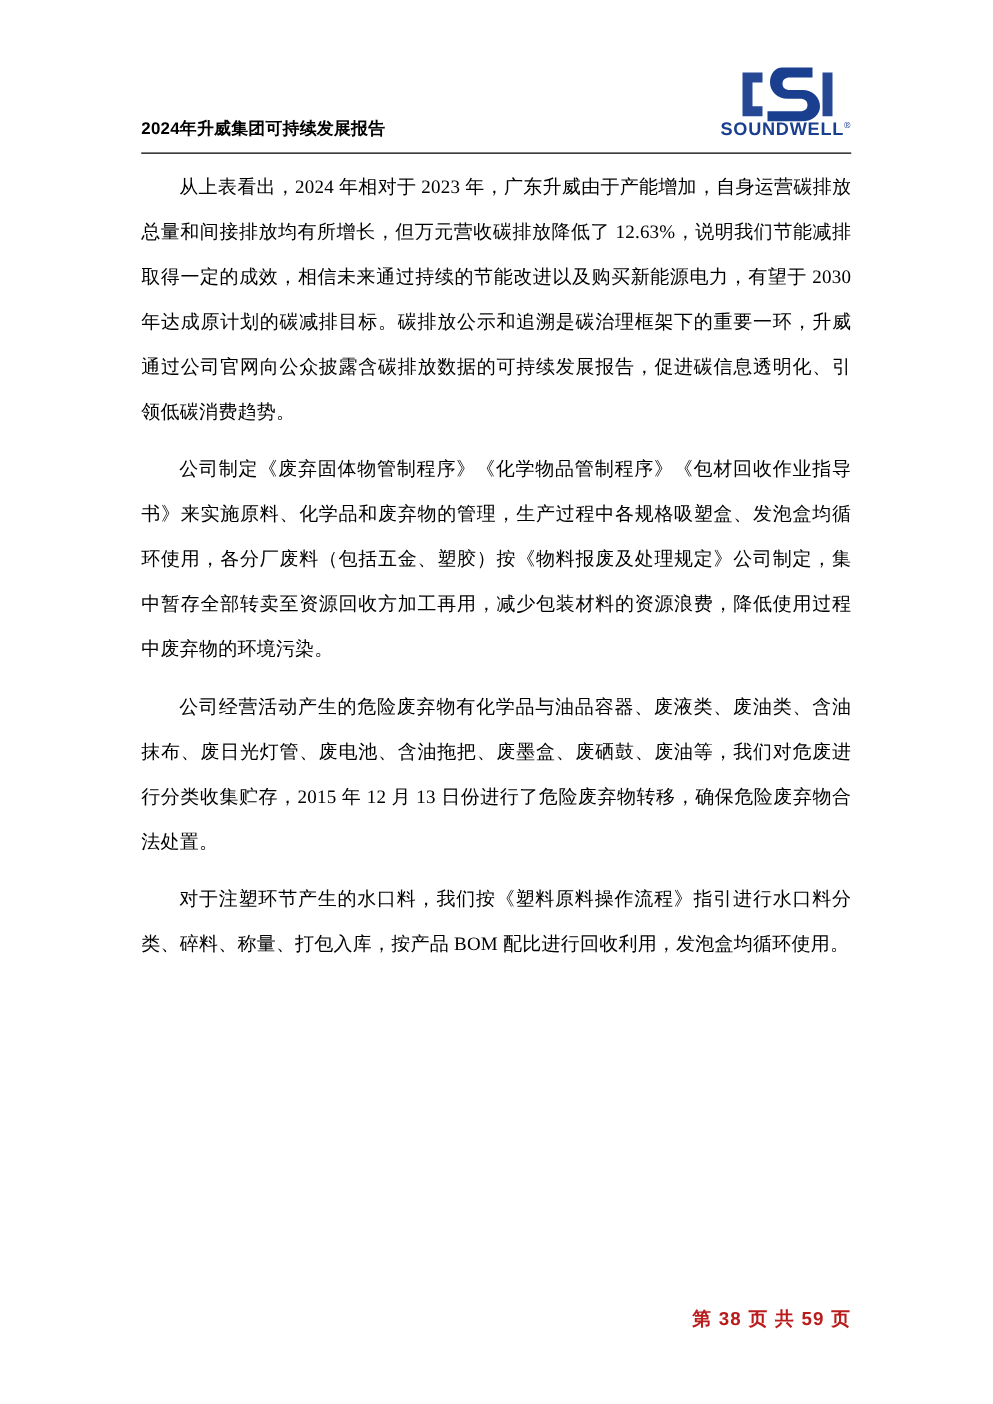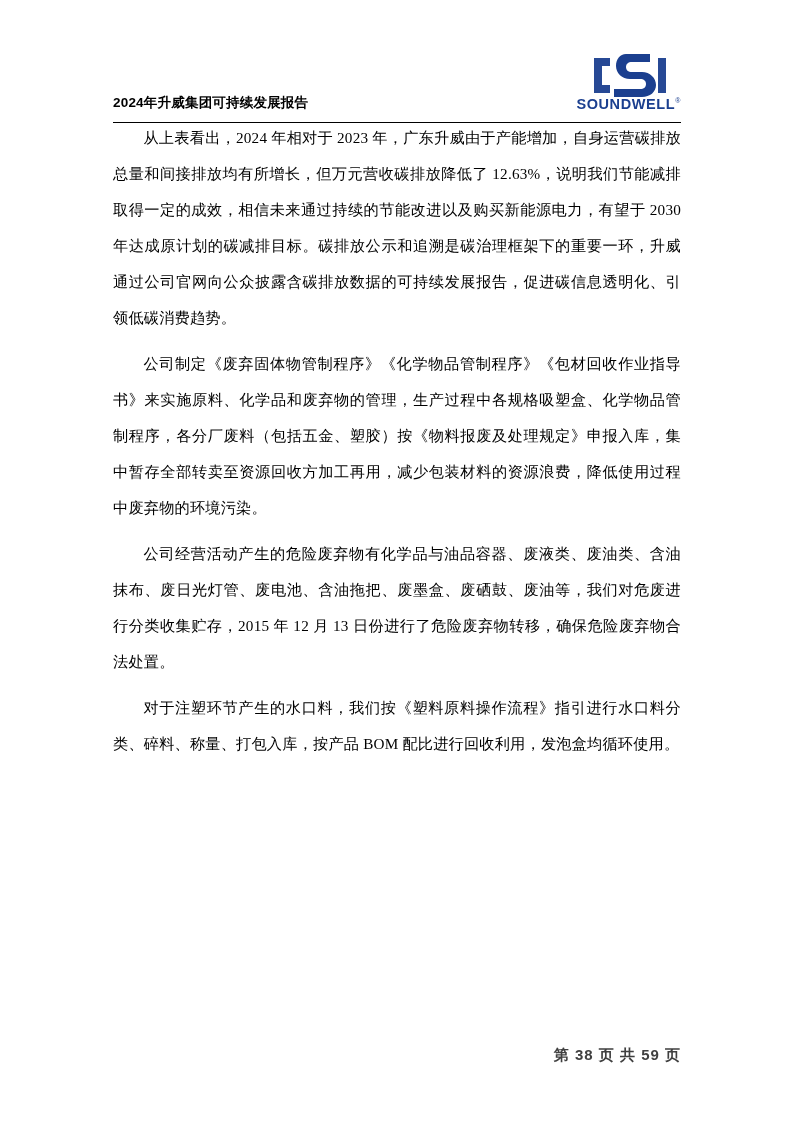--- a/index.html
+++ b/index.html
@@ -76,21 +76,21 @@
     top: 122px;
     left: 113px;
     width: 568px;
     height: 0;
     border-top: 1.6px solid #000;
   }
 
   
   .content {
     position: absolute;
-    top: 120px;
+    top: 132px;
     left: 113px;
     width: 568px;
   }
   p.para {
     margin: 0 0 0 0;
     font-size: 15.2px;
     line-height: 36px;
     text-align: justify;
     text-justify: inter-ideograph;
     text-indent: 2em;
@@ -112,21 +112,21 @@
   .footer {
     position: absolute;
     left: 113px;
     width: 568px;
     top: 1046px;
     text-align: right;
     font-family: "Liberation Sans", sans-serif;
     font-weight: bold;
     font-size: 15px;
     letter-spacing: 1px;
-    color: #404040;
+    color: #b91c1c;
   }
 </style>
 </head>
 <body>
 
 <div class="page">
 
   <div class="header">
     <div class="header-title">2024年升威集团可持续发展报告</div>
 
@@ -145,21 +145,21 @@
       </div>
     </div>
   </div>
   <div class="header-rule"></div>
 
   <div class="content">
 
     <p class="para">从上表看出，2024 年相对于 2023 年，广东升威由于产能增加，自身运营碳排放总量和间接排放均有所增长，但万元营收碳排放降低了 12.63%，说明我们节能减排取得一定的成效，相信未来通过持续的节能改进以及购买新能源电力，有望于 2030 年达成原计划的碳减排目标。碳排放公示和追溯是碳治理框架下的重要一环，升威通过公司官网向公众披露含碳排放数据的可持续发展报告，促进碳信息透明化、引领低碳消费趋势。</p>
 
 
-    <p class="para">公司制定《废弃固体物管制程序》《化学物品管制程序》《包材回收作业指导书》来实施原料、化学品和废弃物的管理，生产过程中各规格吸塑盒、化学物品管制程序，各分厂废料（包括五金、塑胶）按《物料报废及处理规定》申报入库，集中暂存全部转卖至资源回收方加工再用，减少包装材料的资源浪费，降低使用过程中废弃物的环境污染。</p>
+    <p class="para">公司制定《废弃固体物管制程序》《化学物品管制程序》《包材回收作业指导书》来实施原料、化学品和废弃物的管理，生产过程中各规格吸塑盒、发泡盒均循环使用，各分厂废料（包括五金、塑胶）按《物料报废及处理规定》公司制定，集中暂存全部转卖至资源回收方加工再用，减少包装材料的资源浪费，降低使用过程中废弃物的环境污染。</p>
     <p class="para">公司经营活动产生的危险废弃物有化学品与油品容器、废液类、废油类、含油抹布、废日光灯管、废电池、含油拖把、废墨盒、废硒鼓、废油等，我们对危废进行分类收集贮存，2015 年 12 月 13 日份进行了危险废弃物转移，确保危险废弃物合法处置。</p>
     <p class="para">对于注塑环节产生的水口料，我们按《塑料原料操作流程》指引进行水口料分类、碎料、称量、打包入库，按产品 BOM 配比进行回收利用，发泡盒均循环使用。</p>
 
   </div>
 
   <div class="footer">
     <span>第 38 页 共 59 页</span>
   </div>
 
 </div>

